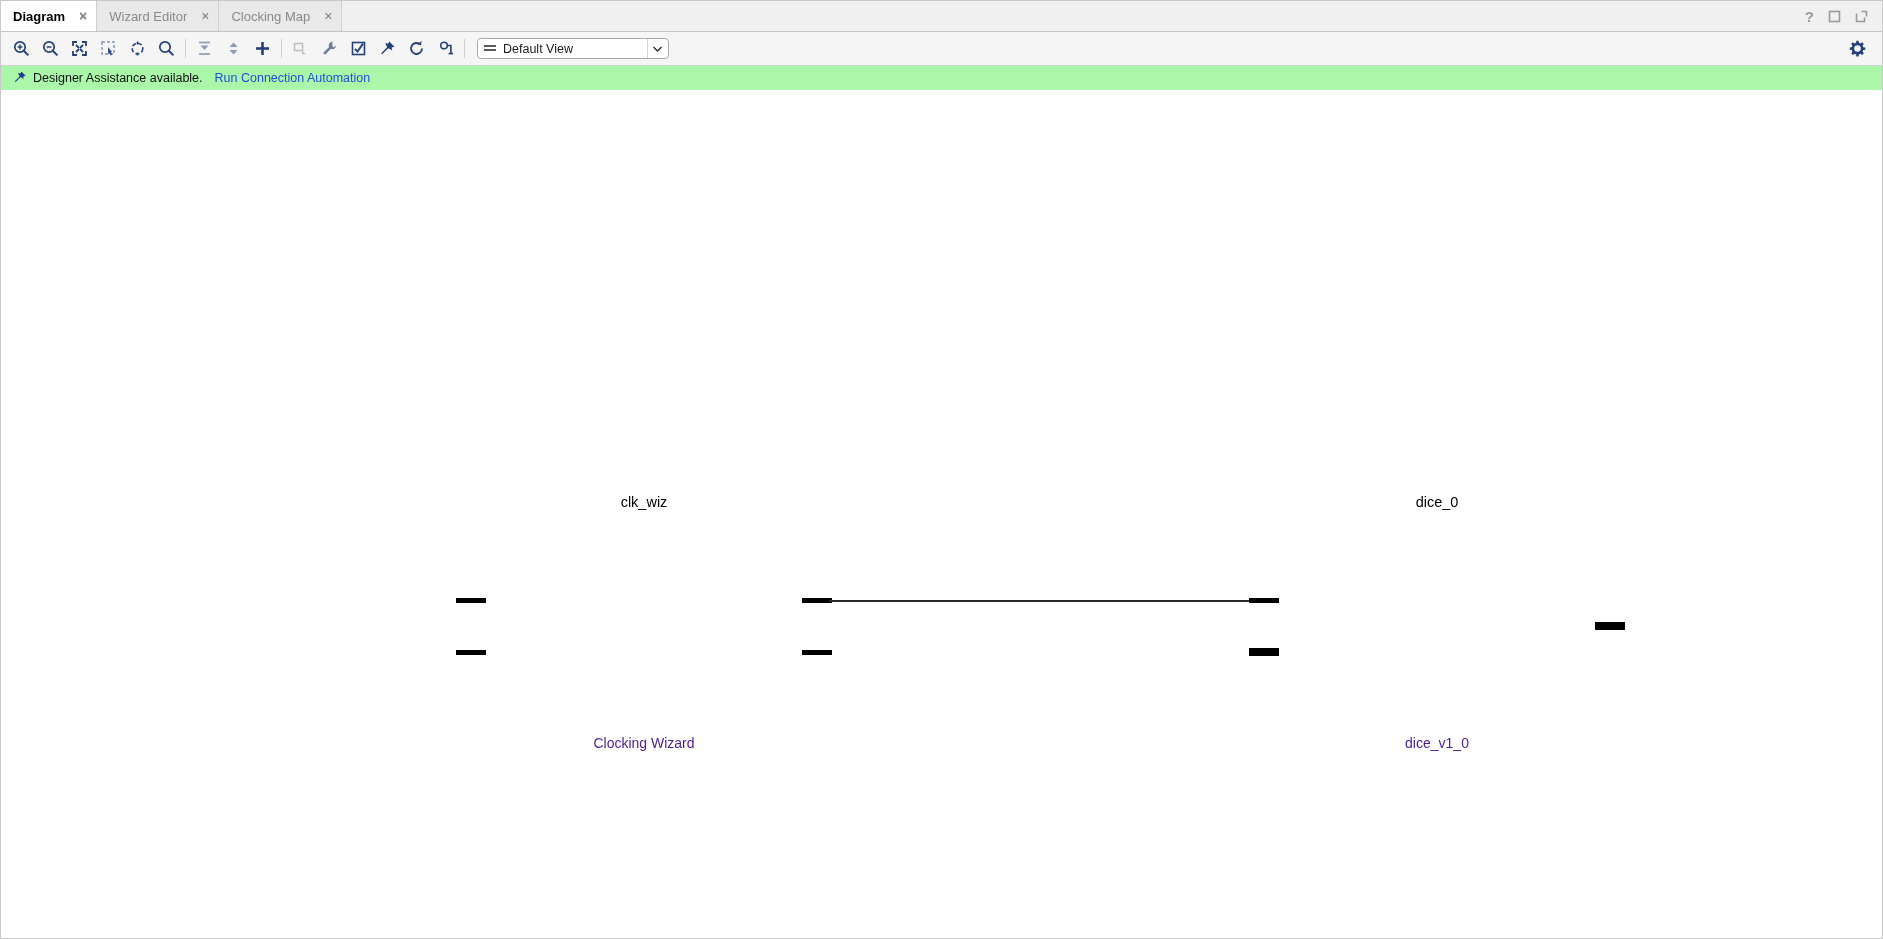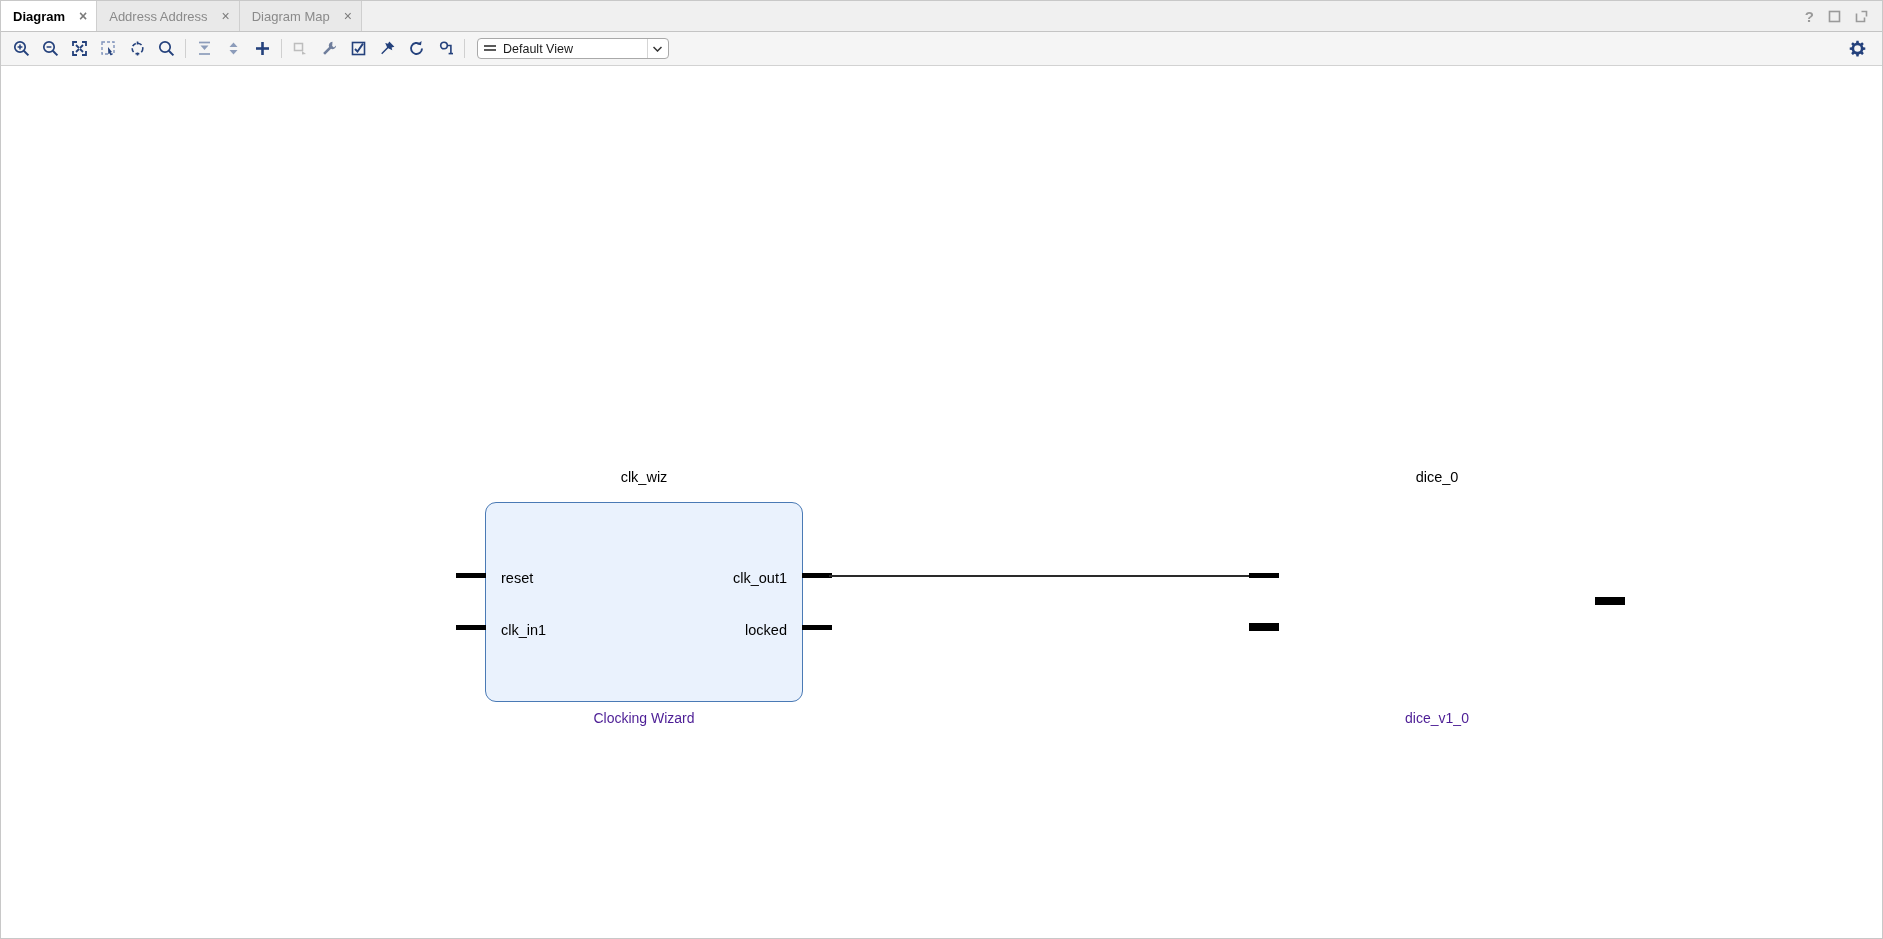--- a/index.html
+++ b/index.html
@@ -211,25 +211,25 @@
 <body>
 
 <div id="app">
 
   <div class="tabbar">
     <div class="tab active">
       <span class="tab-label">Diagram</span>
       <span class="tab-close">×</span>
     </div>
     <div class="tab">
-      <span class="tab-label">Address Address</span>
+      <span class="tab-label">Wizard Editor</span>
       <span class="tab-close">×</span>
     </div>
     <div class="tab">
-      <span class="tab-label">Diagram Map</span>
+      <span class="tab-label">Clocking Map</span>
       <span class="tab-close">×</span>
     </div>
     <div class="tab-filler"></div>
     <div class="win-ctrls">
       <span class="wc" style="font-size:15px;font-weight:bold;">?</span>
       <span class="wc">
         <svg width="13" height="13" viewBox="0 0 13 13">
             <rect x="1.5" y="1.5" width="10" height="10" fill="none" stroke="#9a9a9a" stroke-width="1.6"></rect>
           </svg>
       </span>
@@ -368,30 +368,33 @@
     <div class="toolbar-right">
       <div class="tbtn">
         <svg width="17" height="17" viewBox="0 0 17 17">
           <path d="M8.5 5.2 a3.3 3.3 0 1 0 0 6.6 a3.3 3.3 0 1 0 0 -6.6 z M7.4 0.8 h2.2 l.3 2 l1.6 .7 l1.7-1.2 l1.6 1.6 l-1.2 1.7 l.7 1.6 l2 .3 v2.2 l-2 .3 l-.7 1.6 l1.2 1.7 l-1.6 1.6 l-1.7-1.2 l-1.6 .7 l-.3 2 h-2.2 l-.3-2 l-1.6-.7 l-1.7 1.2 l-1.6-1.6 l1.2-1.7 l-.7-1.6 l-2-.3 v-2.2 l2-.3 l.7-1.6 l-1.2-1.7 l1.6-1.6 l1.7 1.2 l1.6-.7z" fill="#24417c"></path>
           <circle cx="8.5" cy="8.5" r="2.4" fill="#f5f5f5"></circle>
         </svg>
       </div>
     </div>
   </div>
 
+  <div class="banner">
+    <span class="pin-ico">
+      <svg width="12" height="14" viewBox="0 0 12 14">
+        <path d="M7.4 0.6 L11.6 4.8 L9.2 5.4 L9.8 7.8 L6.4 6.2 L1.6 11 L0.8 10.2 L5.6 5.4 L4 2 L6.4 2.6 Z" fill="#1b3b8f"></path>
+      </svg>
+    </span>
+    <span>Designer Assistance available.</span>
+    <span class="blink">Run Connection Automation</span>
+  </div>
 
   <div class="canvas">
 
     <div class="block-title" style="left:643px; top:403px;">clk_wiz</div>
-    <div class="block" style="left:484px; top:436px; width:318px; height:200px;">
-      <span class="port-label in" style="left:15px; top:68px;">reset</span>
-      <span class="port-label in" style="left:15px; top:120px;">clk_in1</span>
-      <span class="port-label out" style="right:15px; top:68px;">clk_out1</span>
-      <span class="port-label out" style="right:15px; top:120px;">locked</span>
-    </div>
 
     <div class="pin" style="left:455px; top:507px; width:30px; height:5px;"></div>
     <div class="pin" style="left:455px; top:559px; width:30px; height:5px;"></div>
     <div class="pin" style="left:801px; top:507px; width:30px; height:5px;"></div>
     <div class="pin" style="left:801px; top:559px; width:30px; height:5px;"></div>
     <div class="block-caption" style="left:643px; top:644px;">Clocking Wizard</div>
 
     <div class="wire" style="left:828px; top:509px; width:424px; height:1.5px;"></div>
 
     <div class="block-title" style="left:1436px; top:403px;">dice_0</div>

